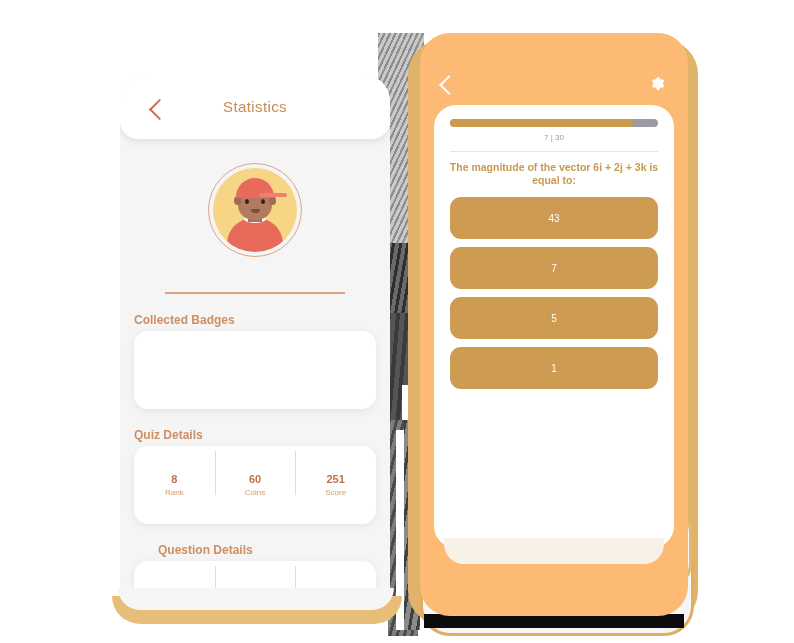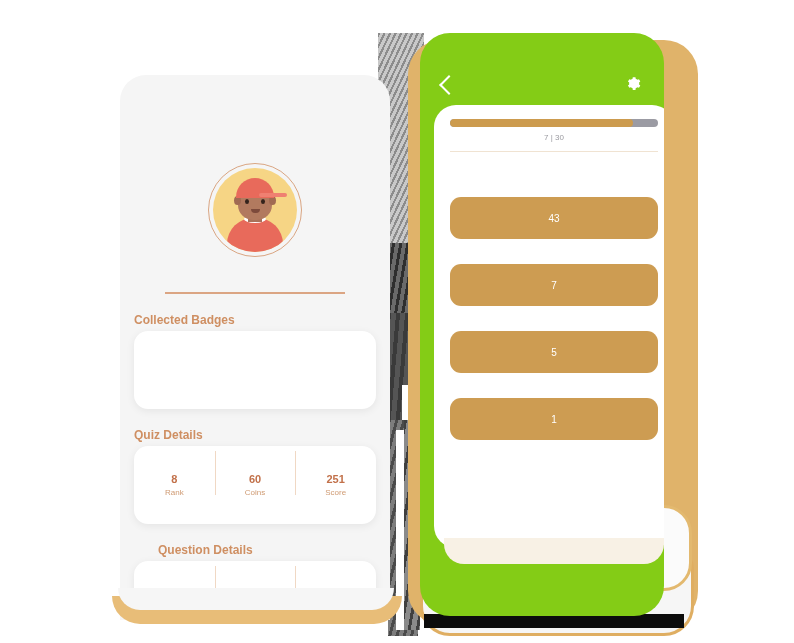--- a/index.html
+++ b/index.html
@@ -75,37 +75,37 @@
   .stat + .stat:before{content:"";position:absolute;left:0;top:-22px;width:1px;height:44px;background:#f0d8c4;}
   .stat-val{color:#c2714a;font-size:11px;font-weight:bold;}
   .stat-key{color:#cf9a72;font-size:8px;margin-top:3px;}
 
   .phoneL-bottomcurve{position:absolute;left:112px;top:596px;width:290px;height:28px;
     border-radius:0 0 30px 30px;background:#e8bd78;}
   .phoneL-bottomcurve2{position:absolute;left:118px;top:588px;width:276px;height:22px;
     border-radius:0 0 26px 26px;background:#f6f6f6;}
 
   
-  .phoneR{position:absolute;left:420px;top:33px;width:244px;height:583px;
-    background:#84cc16;border-radius:30px;overflow:hidden;}
+  .phoneR{position:absolute;left:420px;top:33px;width:268px;height:583px;
+    background:#fdba74;border-radius:30px;overflow:hidden;}
   .backR{position:absolute;left:22px;top:45px;width:12px;height:12px;
     border-left:2px solid #ffffff;border-bottom:2px solid #ffffff;transform:rotate(45deg);}
   .gear{position:absolute;right:22px;top:42px;width:17px;height:17px;}
 
   .quizcard{position:absolute;left:14px;top:72px;width:240px;height:443px;
     background:#ffffff;border-radius:22px;}
   .progress{position:absolute;left:16px;top:14px;width:208px;height:8px;border-radius:4px;background:#9b9ba3;overflow:hidden;}
   .progress-fill{height:8px;border-radius:4px;background:#cc9b4e;}
   .progcount{position:absolute;left:0;top:28px;width:240px;text-align:center;color:#9a9aa0;font-size:8px;}
   .qdivider{position:absolute;left:16px;top:46px;width:208px;height:1px;background:#f0e3d2;}
   .question{position:absolute;left:14px;top:56px;width:212px;text-align:center;
     color:#c79a4f;font-size:10.5px;font-weight:bold;line-height:13px;}
 
   .options{position:absolute;left:16px;top:92px;width:208px;}
-  .option{height:42px;border-radius:11px;background:#cd9c52;margin-bottom:25px;
+  .option{height:42px;border-radius:11px;background:#cd9c52;margin-bottom:8px;
     display:flex;align-items:center;justify-content:center;color:#ffffff;font-size:10px;}
 
   .phoneR-innerbottom{position:absolute;left:24px;top:505px;width:220px;height:26px;
     background:#f8f1e5;border-radius:0 0 20px 20px;}
 </style>
 </head>
 <body>
 
 <div class="stage">
 
@@ -118,20 +118,24 @@
   <div class="artifact-c"></div>
   <div class="artifact-d"></div>
 
   <div class="frame frame-far"></div>
   <div class="frame frame-mid"></div>
   <div class="frame frame-mid2"></div>
   <div class="blackbar"></div>
 
   <div class="phoneL">
 
+    <div class="phoneL-header">
+      <div class="backL"></div>
+      <div class="titleL">Statistics</div>
+    </div>
 
     <div class="avatar-wrap">
       <div class="avatar">
         <div class="av-body"></div>
         <div class="av-collar"></div>
         <div class="av-neck"></div>
         <div class="av-head"></div>
         <div class="av-ear-l"></div>
         <div class="av-ear-r"></div>
         <div class="av-cap"></div>
@@ -191,20 +195,21 @@
         <path d="M20 12c0-.5-.05-1-.14-1.47l1.75-1.3-1.9-3.29-2.04.85a7.9 7.9 0 00-2.55-1.48L14.8 3h-3.8l-.32 2.31a7.9 7.9 0 00-2.55 1.48l-2.04-.85-1.9 3.29 1.75 1.3a8.2 8.2 0 000 2.94l-1.75 1.3 1.9 3.29 2.04-.85a7.9 7.9 0 002.55 1.48L11 21h3.8l.32-2.31a7.9 7.9 0 002.55-1.48l2.04.85 1.9-3.29-1.75-1.3c.09-.47.14-.97.14-1.47z"></path>
       </svg>
     </div>
 
     <div class="quizcard">
       <div class="progress">
         <div class="progress-fill" style="width: 88%;"></div>
       </div>
       <div class="progcount">7 | 30</div>
       <div class="qdivider"></div>
+      <div class="question">The magnitude of the vector 6i + 2j + 3k is equal to:</div>
 
       <div class="options">
         <div class="option">
           <span>43</span>
         </div>
         <div class="option">
           <span>7</span>
         </div>
         <div class="option">
           <span>5</span>

